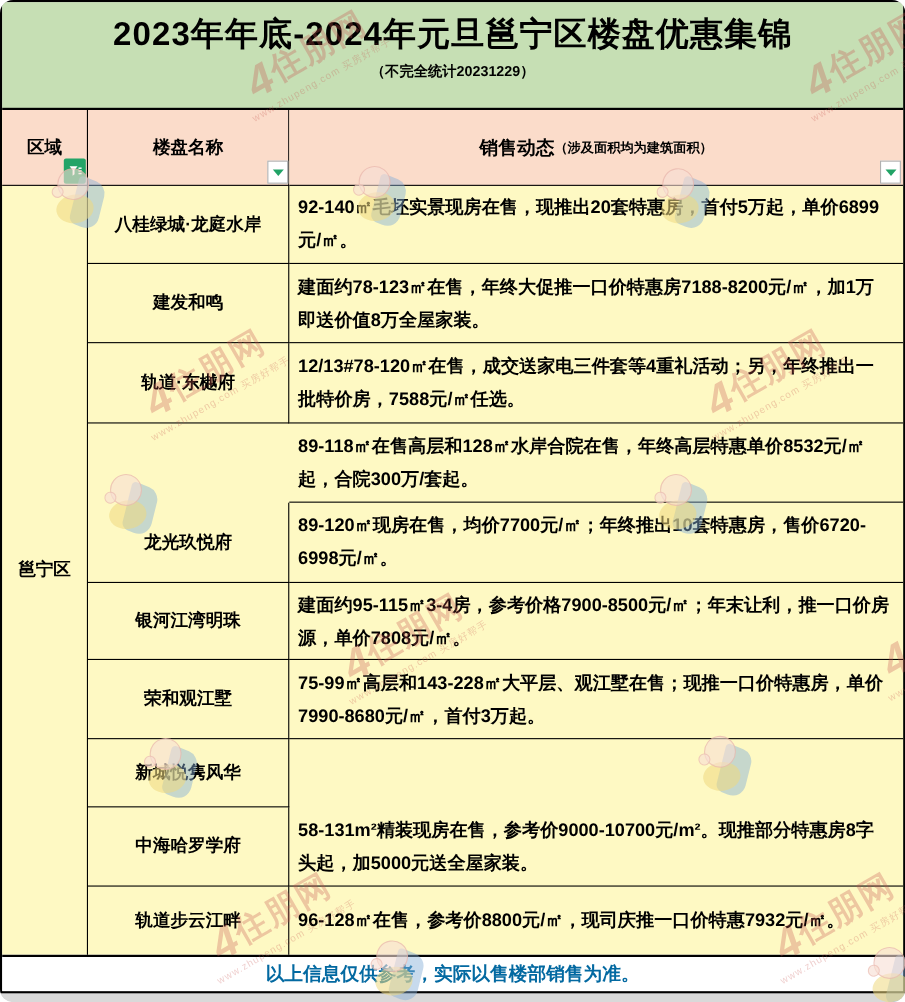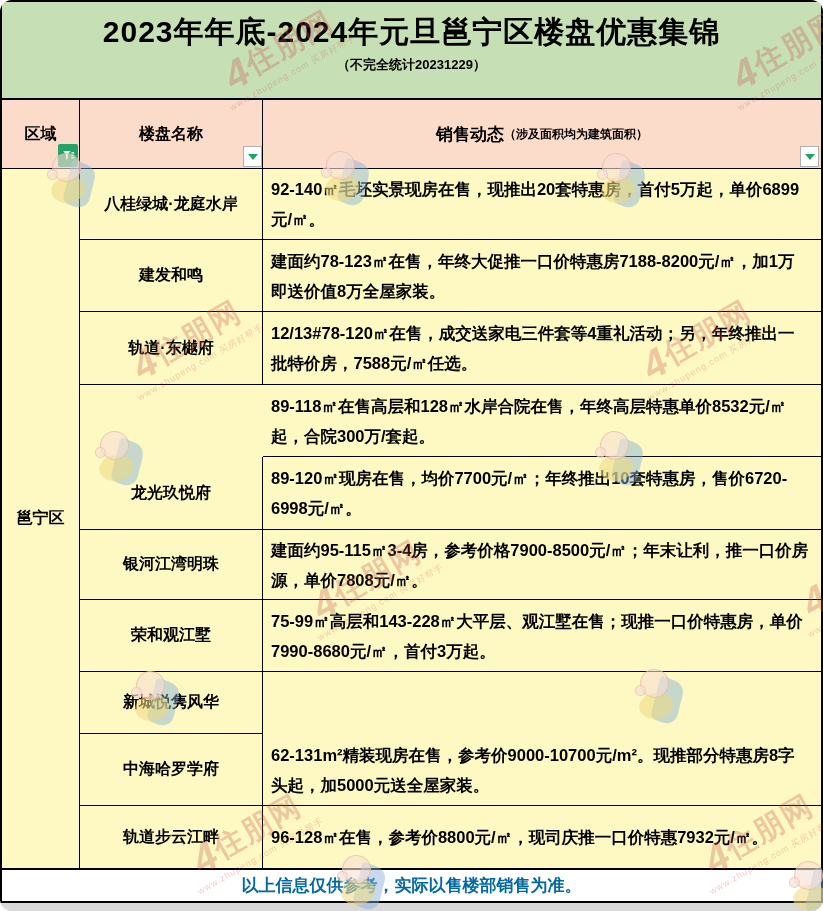--- a/index.html
+++ b/index.html
@@ -260,21 +260,21 @@
 
       <div class="cell name-cell" style="grid-row:7">银河江湾明珠</div>
       <div class="cell desc-cell last-col" style="grid-row:7">建面约95-115㎡3-4房，参考价格7900-8500元/㎡；年末让利，推一口价房源，单价7808元/㎡。</div>
 
       <div class="cell name-cell" style="grid-row:8">荣和观江墅</div>
       <div class="cell desc-cell last-col" style="grid-row:8">75-99㎡高层和143-228㎡大平层、观江墅在售；现推一口价特惠房，单价7990-8680元/㎡，首付3万起。</div>
 
       <div class="cell name-cell" style="grid-row:9">新城悦隽风华</div>
 
       <div class="cell name-cell" style="grid-row:10">中海哈罗学府</div>
-      <div class="cell desc-cell last-col" style="grid-row:10">62-131m²精装现房在售，参考价9000-10700元/m²。现推部分特惠房8字头起，加5000元送全屋家装。</div>
+      <div class="cell desc-cell last-col" style="grid-row:10">58-131m²精装现房在售，参考价9000-10700元/m²。现推部分特惠房8字头起，加5000元送全屋家装。</div>
 
       <div class="cell name-cell last-row" style="grid-row:11">轨道步云江畔</div>
       <div class="cell desc-cell last-col last-row" style="grid-row:11">96-128㎡在售，参考价8800元/㎡，现司庆推一口价特惠7932元/㎡。</div>
     </div>
 
     <div class="footer">
       <span>以上信息仅供参考，实际以售楼部销售为准。</span>
     </div>
   </div>
 

